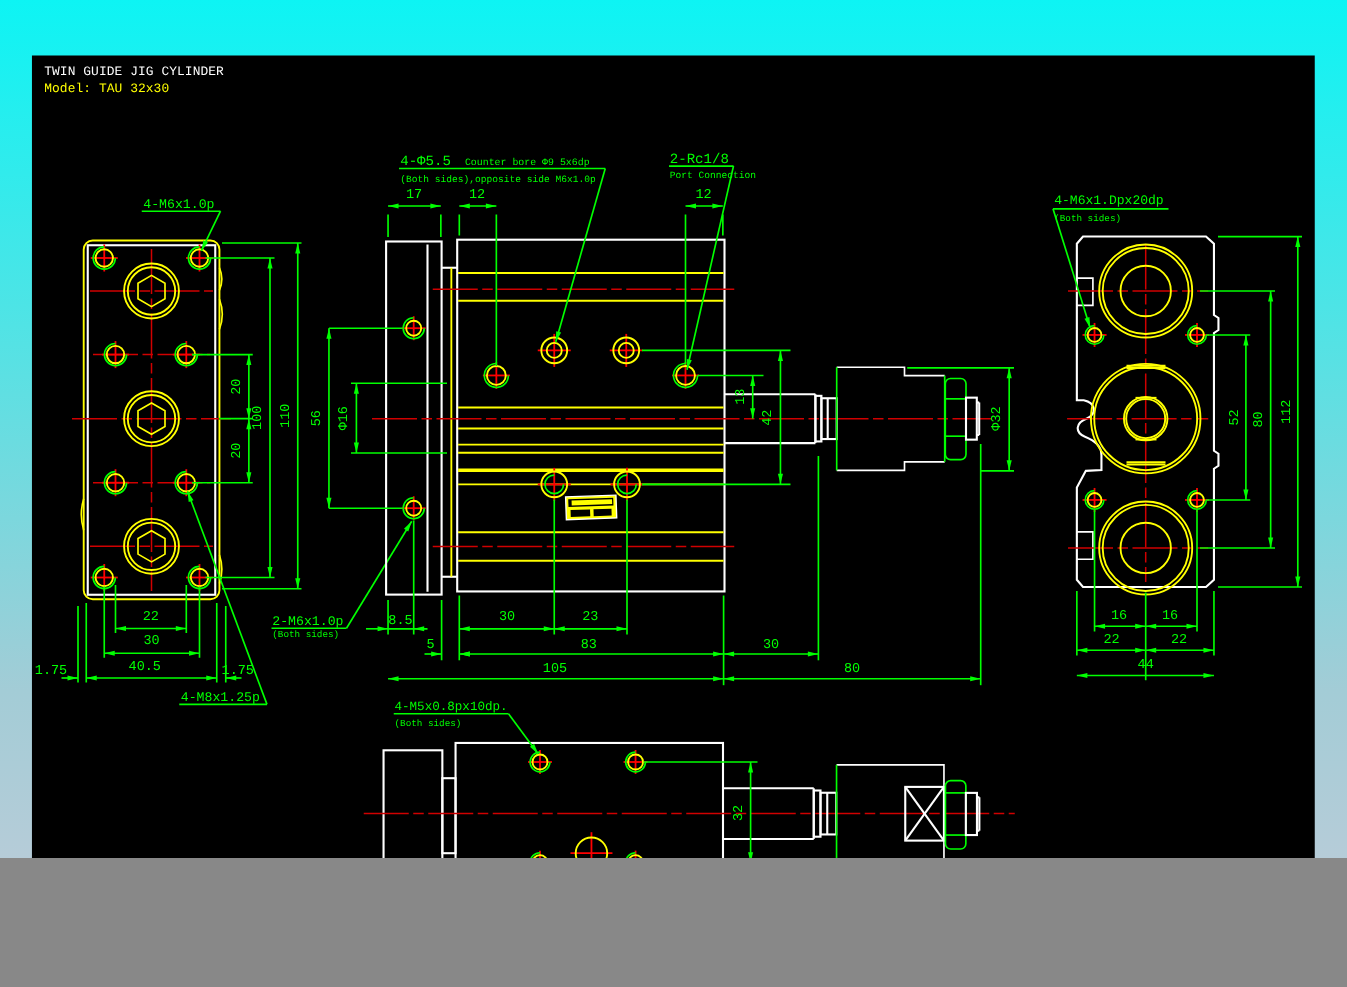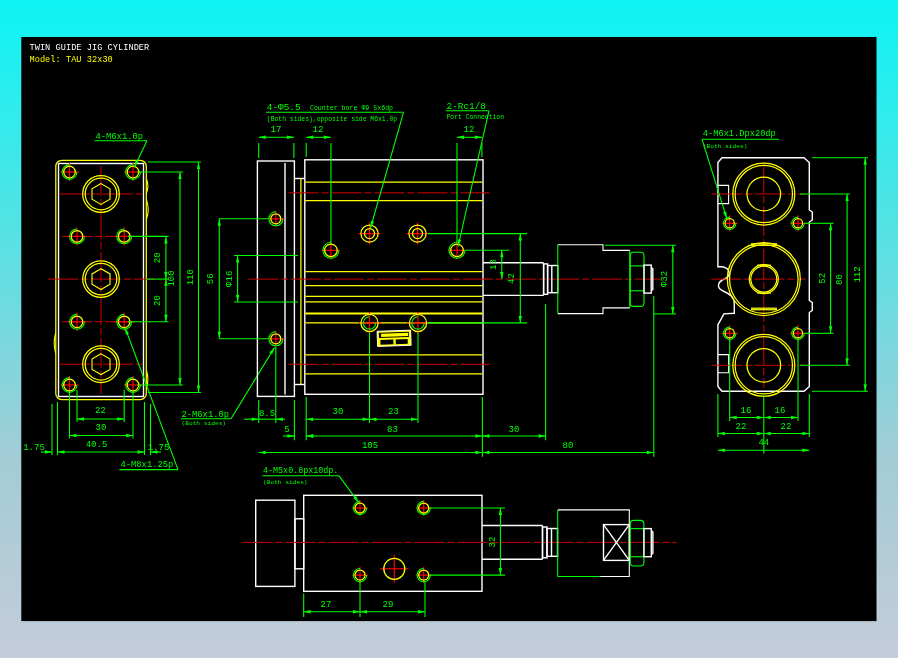--- a/index.html
+++ b/index.html
@@ -1,14 +1,14 @@
 <!DOCTYPE html>
 <html><head><meta charset="utf-8"><title>drawing</title>
 <style>html,body{margin:0;padding:0;background:#888;}
-#page{position:relative;width:898px;height:658px;overflow:hidden;}
+#page{position:relative;width:898px;height:572px;overflow:hidden;}
 text{white-space:pre;}</style></head>
 <body>
 <div id="page">
 <svg width="898" height="658" viewBox="0 0 898 658">
 <defs>
         <linearGradient id="bg" x1="0" y1="0" x2="0" y2="1">
           <stop offset="0" stop-color="#0df4f4"></stop>
           <stop offset="0.35" stop-color="#55e2e4"></stop>
           <stop offset="0.7" stop-color="#a3ccd6"></stop>
           <stop offset="1" stop-color="#c4ccda"></stop>

